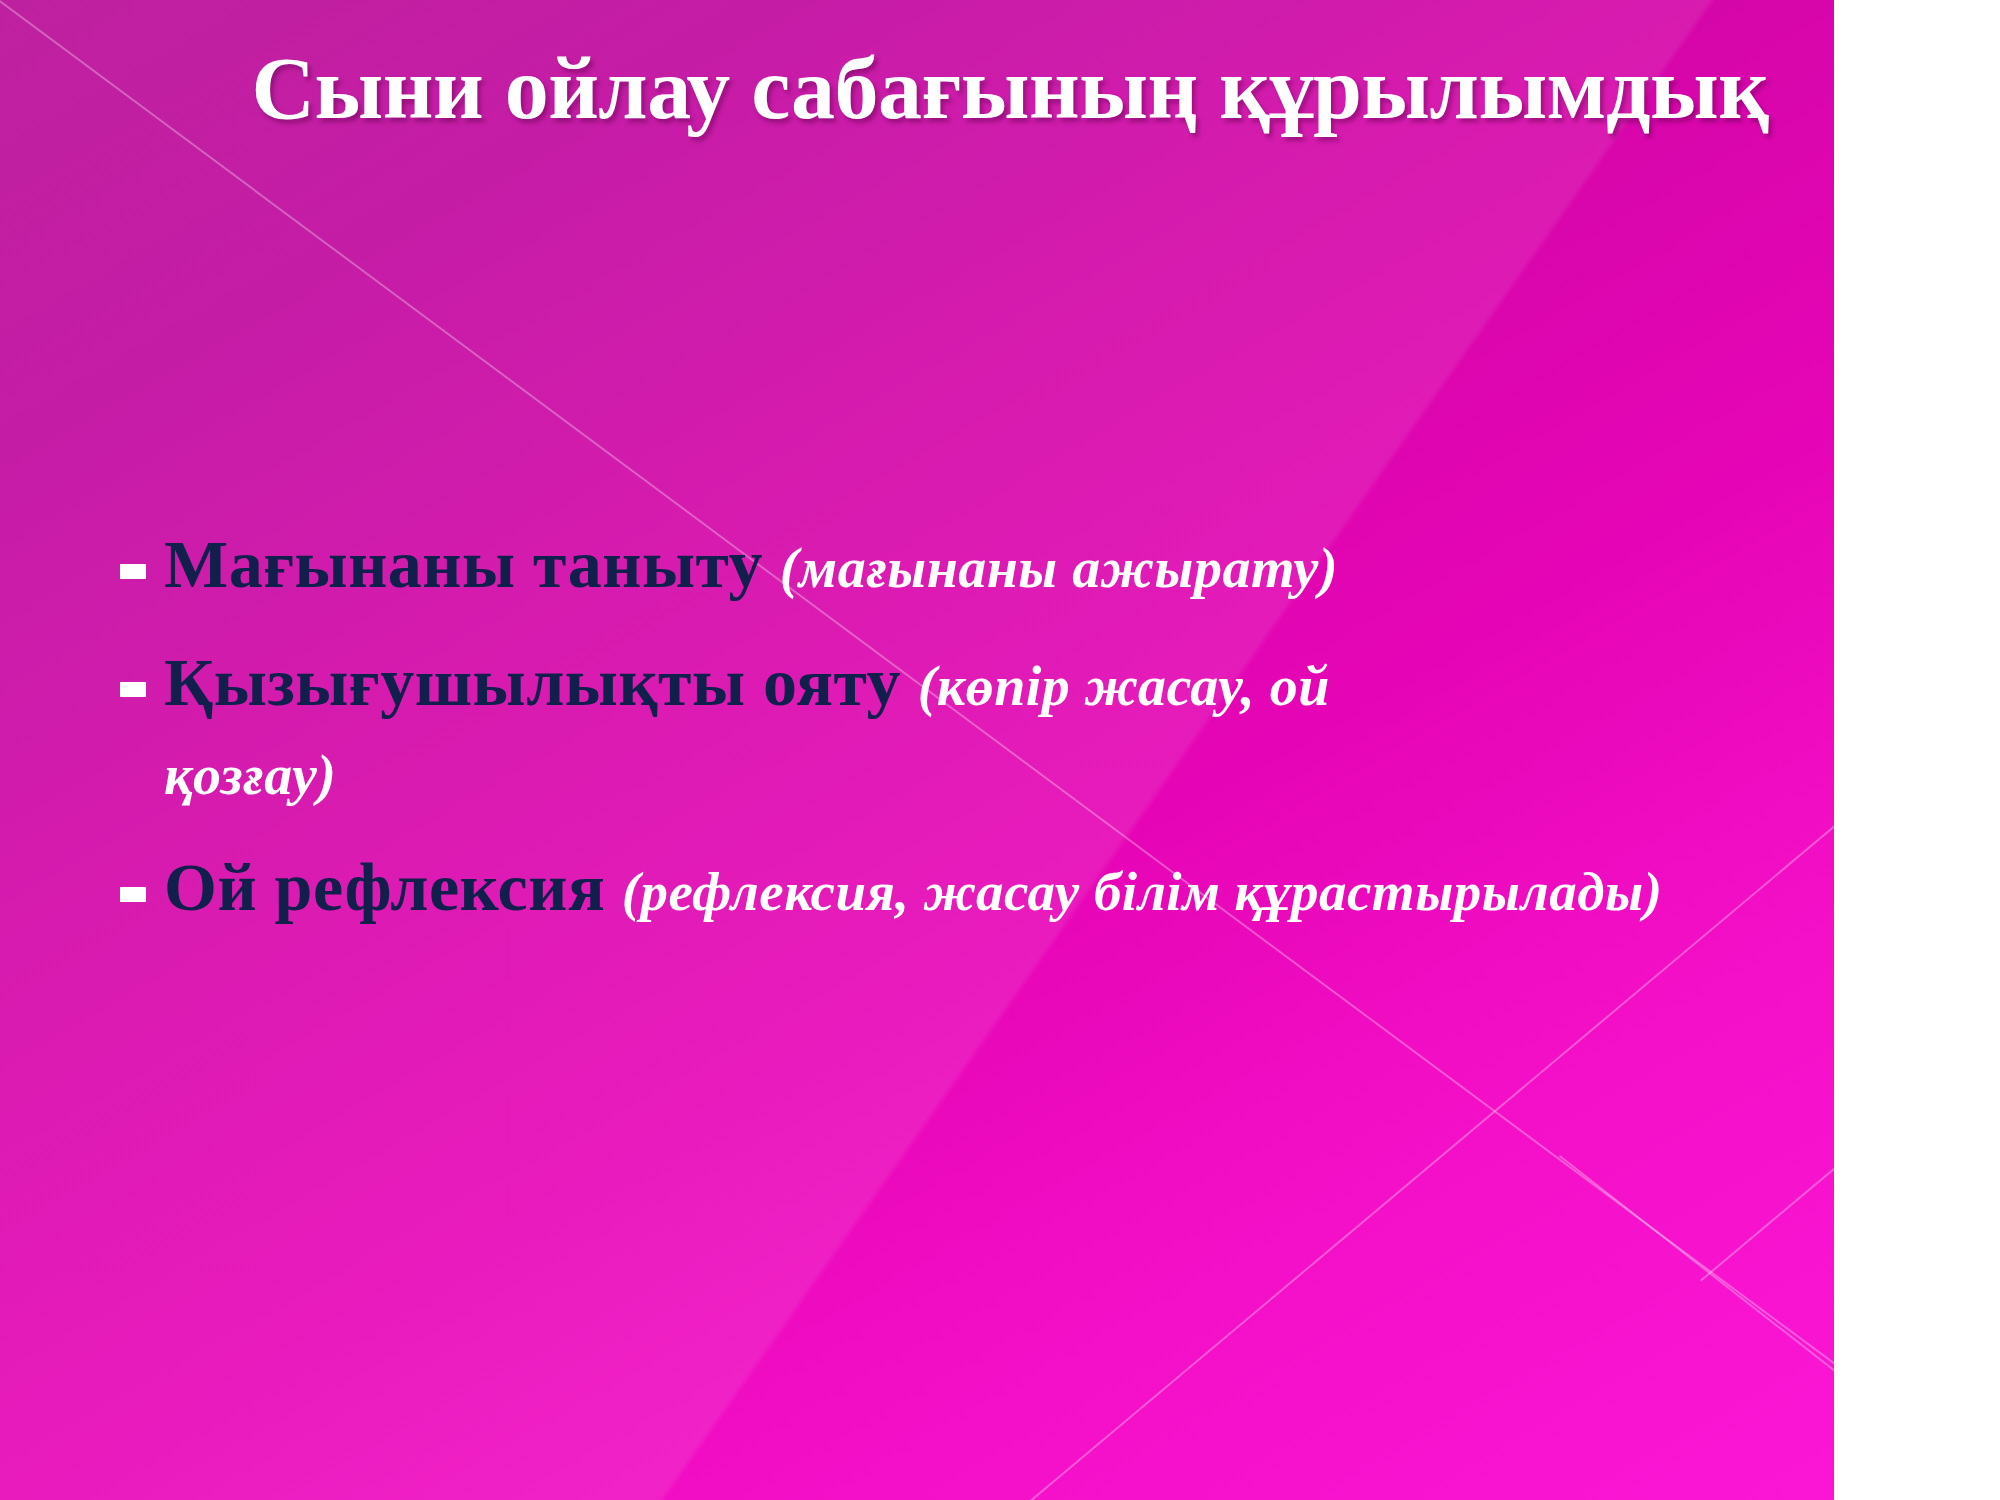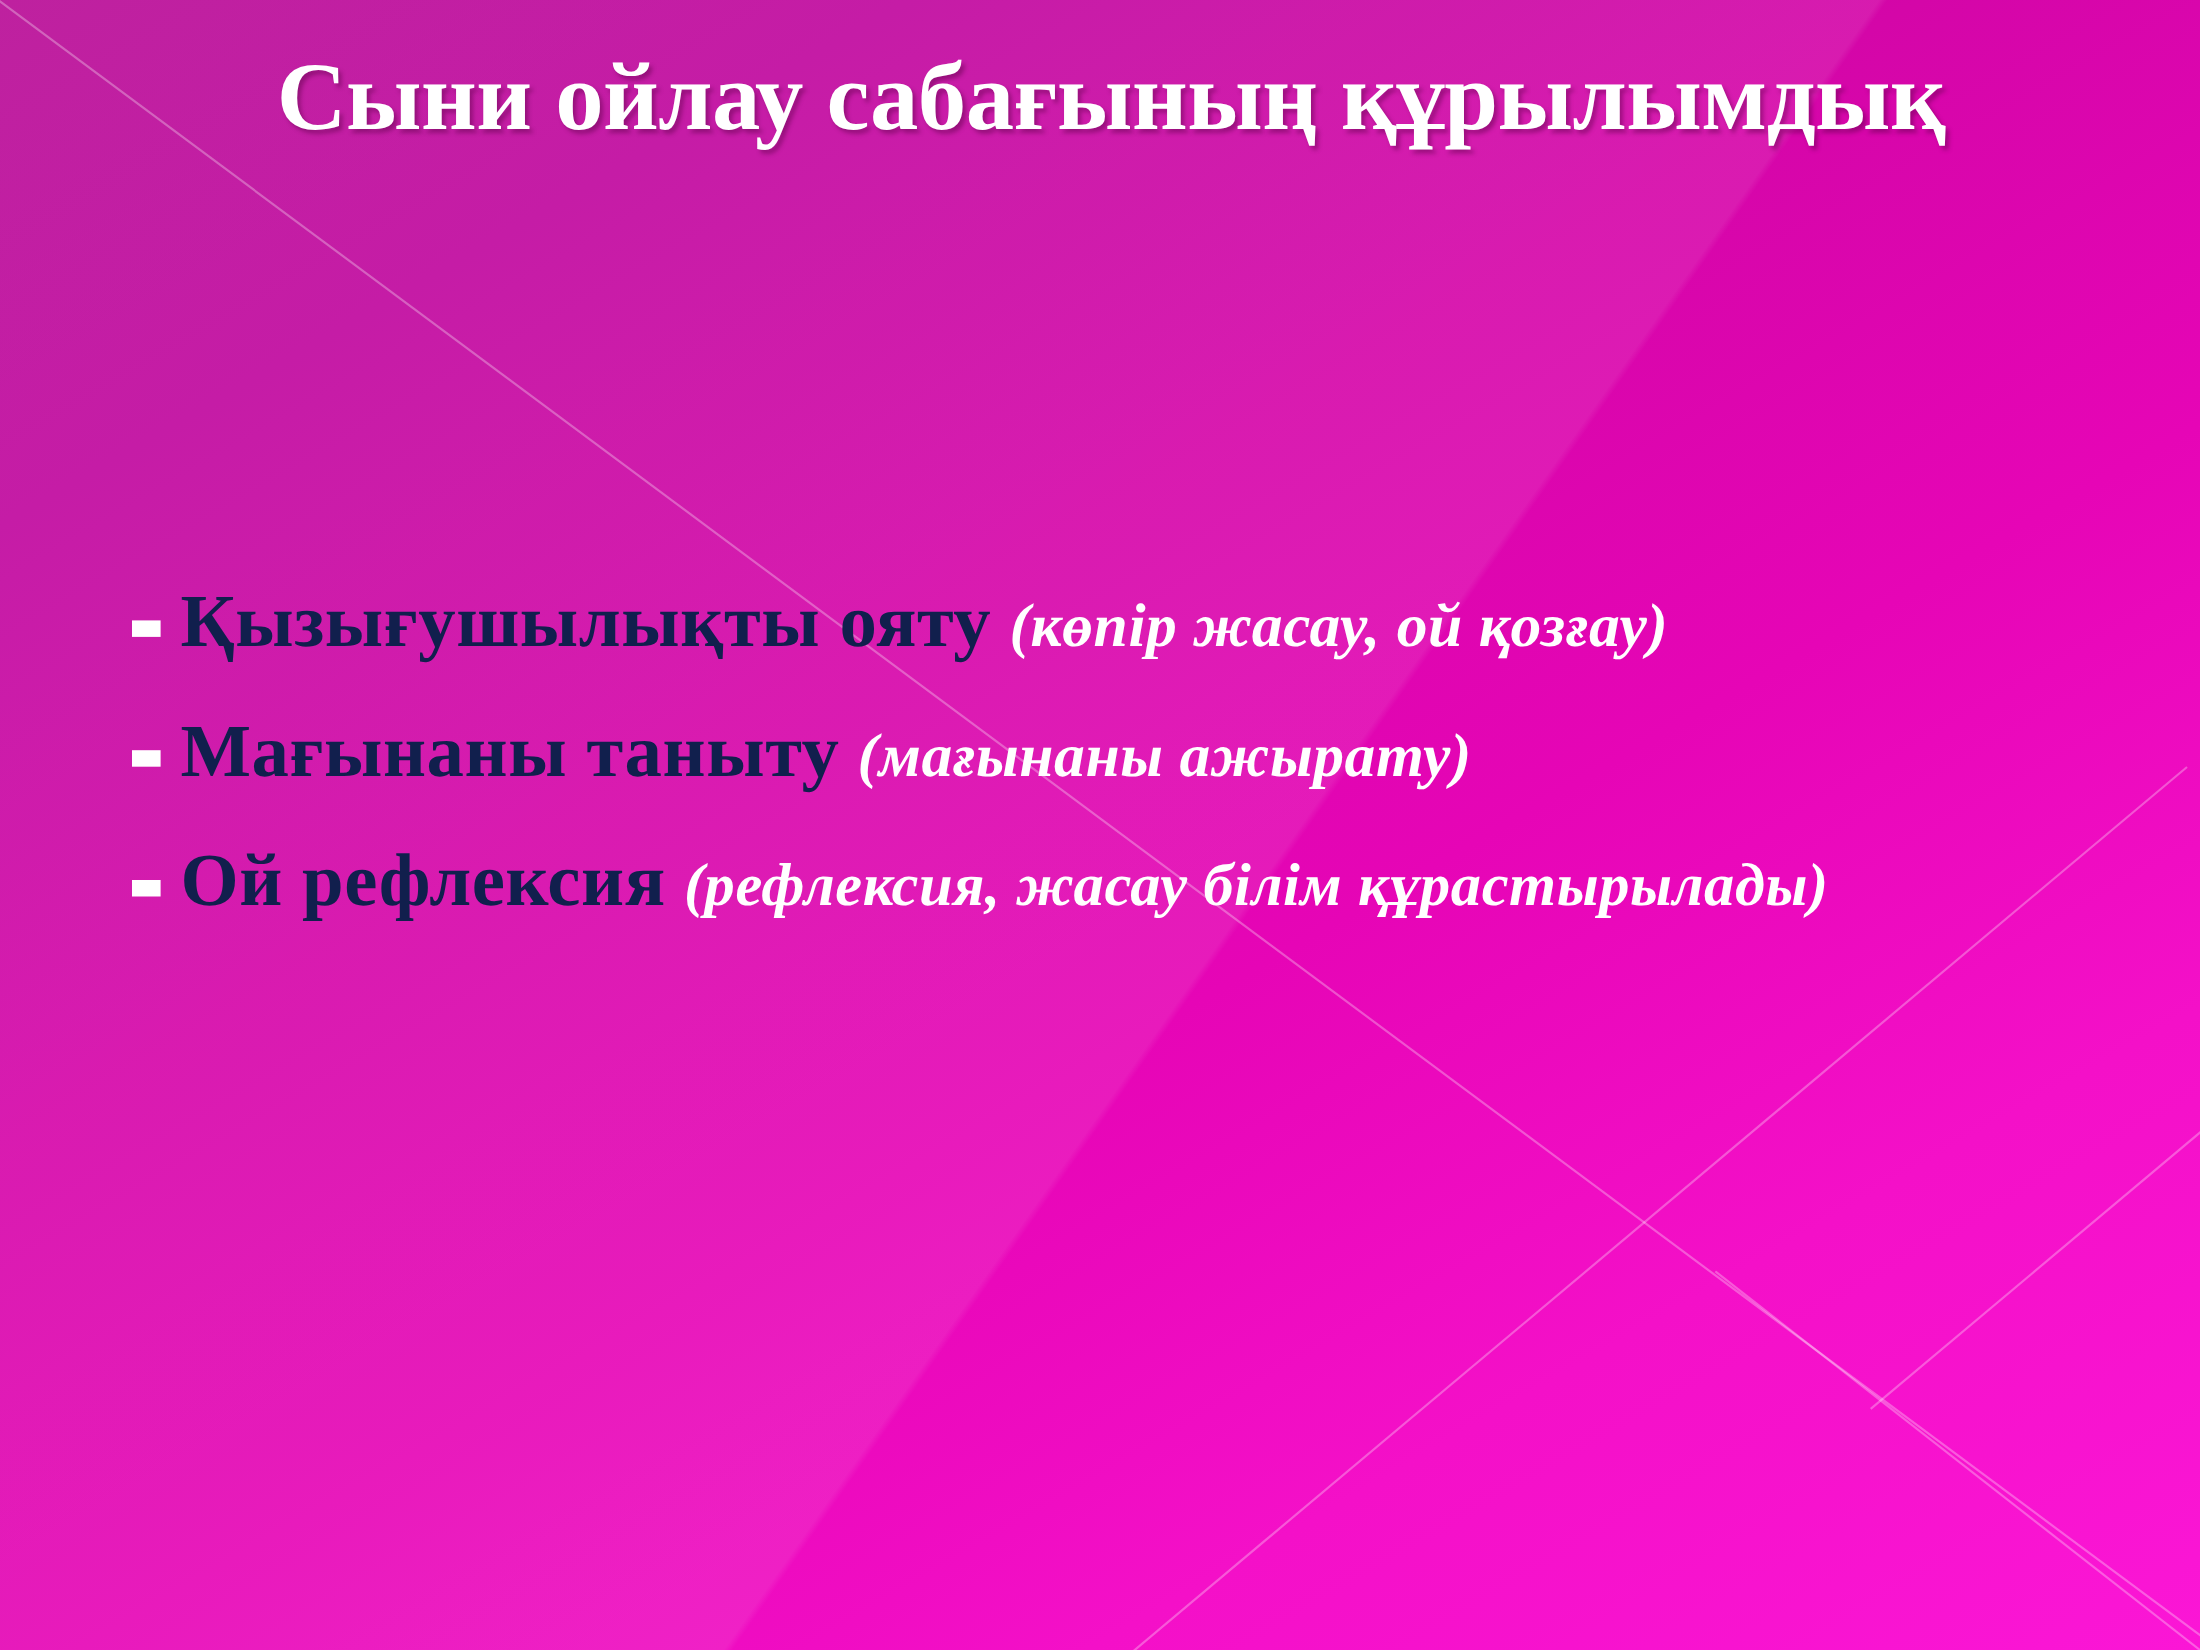--- a/index.html
+++ b/index.html
@@ -5,21 +5,21 @@
   html, body {
     margin: 0;
     padding: 0;
     width: 2000px;
     height: 1500px;
     overflow: hidden;
   }
 
   #slide {
     position: relative;
-    width: 2000px;
+    width: 1834px;
     height: 1500px;
     overflow: hidden;
     background: linear-gradient(150deg, #b80c96 0%, #c0079e 18%, #d406a8 38%, #e605b6 58%, #f410c8 78%, #fb16d6 100%);
     font-family: "Liberation Serif", "DejaVu Serif", serif;
   }
 
   
   .facet {
     position: absolute;
     pointer-events: none;
@@ -155,30 +155,30 @@
 
   <div class="title">
     <span class="title-line l1">Сыни ойлау сабағының құрылымдық</span>
   </div>
 
   <div class="bullets">
 
     <div class="bullet-row">
       <span class="bullet-marker"></span>
       <div class="bullet-body">
-        <span class="b-main">Қызығушылықты ояту</span>
-        <span class="b-note">(көпір жасау, ой қозғау)</span>
+        <span class="b-main">Мағынаны таныту</span>
+        <span class="b-note">(мағынаны ажырату)</span>
       </div>
     </div>
 
     <div class="bullet-row">
       <span class="bullet-marker"></span>
       <div class="bullet-body">
-        <span class="b-main">Мағынаны таныту</span>
-        <span class="b-note">(мағынаны ажырату)</span>
+        <span class="b-main">Қызығушылықты ояту</span>
+        <span class="b-note">(көпір жасау, ой қозғау)</span>
       </div>
     </div>
 
     <div class="bullet-row">
       <span class="bullet-marker"></span>
       <div class="bullet-body">
         <span class="b-main">Ой рефлексия</span>
         <span class="b-note">(рефлексия, жасау білім құрастырылады)</span>
       </div>
     </div>

